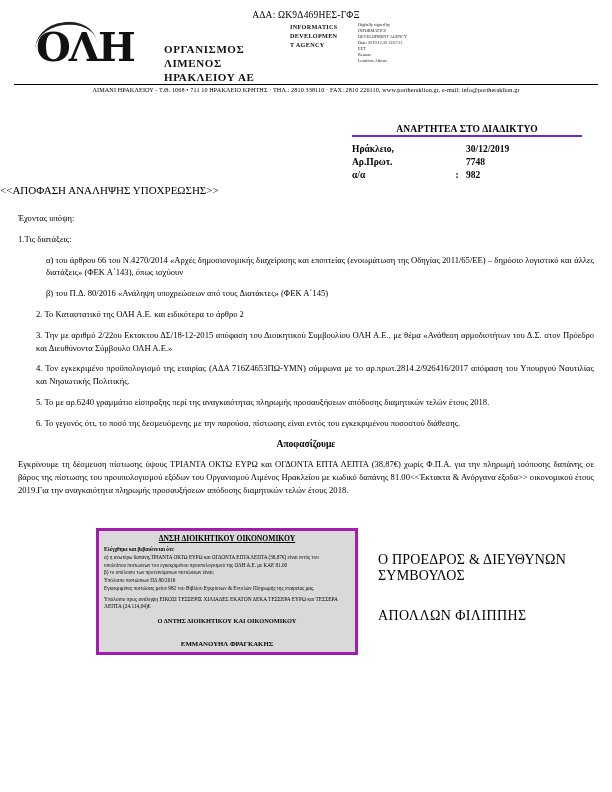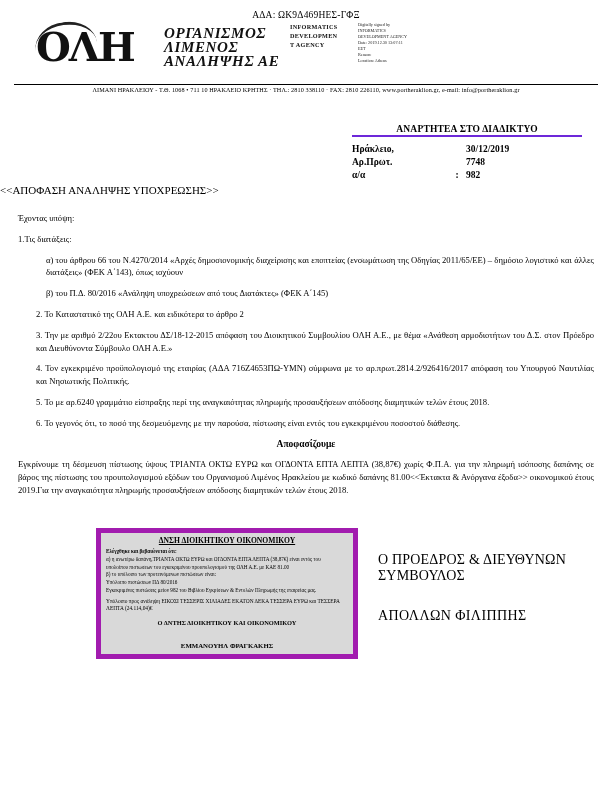--- a/index.html
+++ b/index.html
@@ -66,27 +66,26 @@
     top: 0px;
     width: 62px;
     height: 26px;
     border-top: 3px solid #222;
     border-radius: 60% 60% 0 0 / 100% 100% 0 0;
     transform: rotate(-8deg);
   }
   .logo-text {
     position: absolute;
     left: 150px;
-    top: 4px;
-    font-size: 15px;
+    top: 20px;
+    font-size: 11px;
     font-weight: bold;
     letter-spacing: 0.6px;
     line-height: 14px;
     color: #111;
-    font-style: italic;
   }
   .logo-text div { white-space: nowrap; }
 
   .agency-en {
     position: absolute;
     left: 276px;
     top: 0px;
     font-size: 6.2px;
     font-weight: bold;
     line-height: 9px;
@@ -179,21 +178,21 @@
     font-size: 9.5px;
     margin: 8px 0 6px 0;
   }
 
   
   .stamp {
     position: absolute;
     top: 528px;
     left: 96px;
     width: 262px;
-    border: 5px solid #a21caf;
+    border: 3px solid #a21caf;
     background: #d9d9d9;
     padding: 3px 5px 5px 5px;
     box-sizing: border-box;
   }
   .stamp-title {
     text-align: center;
     font-size: 7.6px;
     font-weight: bold;
     text-decoration: underline;
     margin-bottom: 3px;
@@ -251,21 +250,21 @@
   <div class="letterhead">
 
     <div class="logo-wrap">
       <div class="logo-swoosh"></div>
       <div class="logo-glyph">ΟΛΗ</div>
     </div>
 
     <div class="logo-text">
       <div>ΟΡΓΑΝΙΣΜΟΣ</div>
       <div>ΛΙΜΕΝΟΣ</div>
-      <div>ΑΝΑΛΗΨΗΣ ΑΕ</div>
+      <div>ΗΡΑΚΛΕΙΟΥ ΑΕ</div>
     </div>
 
     <div class="agency-en">
       <div>INFORMATICS</div>
       <div>DEVELOPMEN</div>
       <div>T AGENCY</div>
     </div>
 
     <div class="agency-gr">
       <div>Digitally signed by</div>

